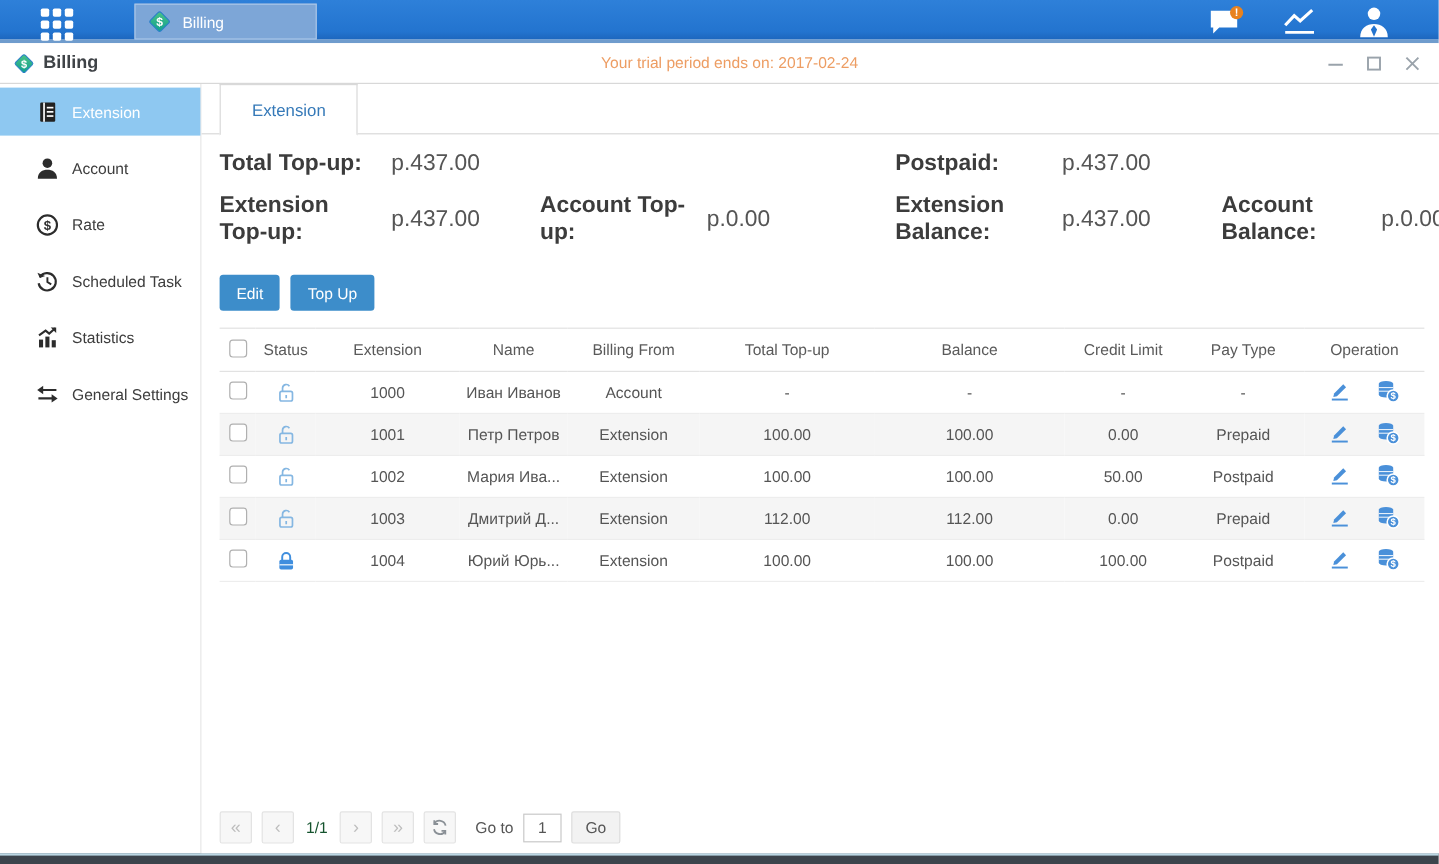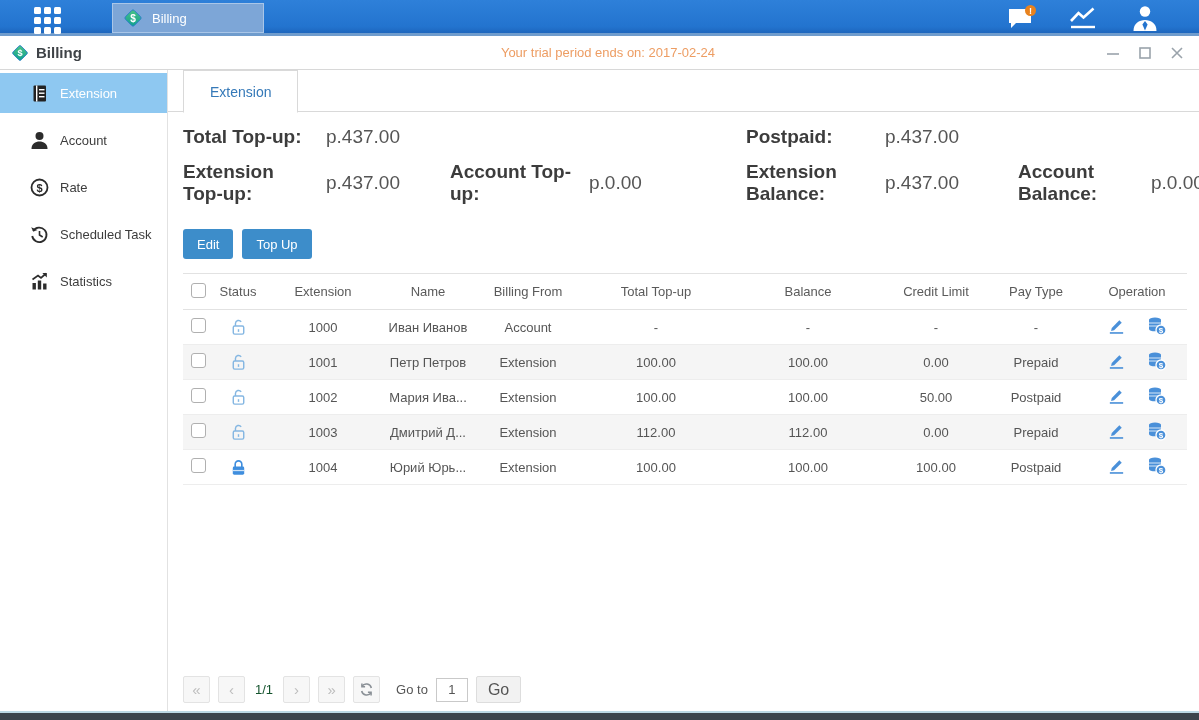--- a/index.html
+++ b/index.html
@@ -65,21 +65,21 @@
 
   .pagination { position:absolute; left:15px; right:12px; bottom:8px; display:flex; align-items:center; font-size:13px; color:#555; }
   .pg-btn { width:27px; height:27px; background:#f7f7f7; border:1px solid #e3e3e3; border-radius:2px;
             color:#bdbdbd; font-size:15px; display:flex; align-items:center; justify-content:center;
             margin-right:8px; cursor:pointer; }
   .pg-label { margin:0 10px 0 2px; color:#14532d; }
   .goto-label { margin:0 8px 0 8px; }
   .goto-input { width:32px; height:24px; border:1px solid #c9c9c9; text-align:center; font-size:13px;
                 font-family:inherit; color:#555; }
   .go-btn { height:27px; padding:0 11px; margin-left:8px; background:#f2f2f2; border:1px solid #ddd;
-            border-radius:2px; font-size:16px; color:#555; cursor:pointer; font-family:inherit; }
+            border-radius:2px; font-size:13px; color:#555; cursor:pointer; font-family:inherit; }
   .pg-right { margin-left:auto; display:flex; align-items:center; gap:12px; }
   .size-select { width:58px; height:26px; border:1px solid #c9c9c9; display:flex; align-items:center;
                  justify-content:space-between; padding:0 9px; cursor:pointer; background:#fff; }
   .size-select .tri { width:0; height:0; border-left:5px solid transparent; border-right:5px solid transparent;
                       border-top:6px solid #8aa0b8; }
 
   .bottom-strip { height:9px; border-top:2px solid #bcd8e4; background:#3c444c; }
 </style>
 </head>
 <body>
@@ -215,20 +215,31 @@
       <span class="sicon">
         <svg viewBox="0 0 19 19" width="19" height="19">
             <rect x="2.5" y="11" width="3.4" height="6.5" fill="currentColor"></rect>
             <rect x="7.8" y="8.5" width="3.4" height="9" fill="currentColor"></rect>
             <rect x="13.1" y="11.5" width="3.4" height="6" fill="currentColor"></rect>
             <path d="M2.5 7.5 L8 3.5 L11 6 L16 1.5" fill="none" stroke="currentColor" stroke-width="1.7"></path>
             <path d="M16.8 5.5 L16.8 1 L12.3 1 Z" fill="currentColor"></path>
           </svg>
       </span>
       <span>Statistics</span>
+    </div>
+    <div class="side-item item-normal">
+      <span class="sicon">
+        <svg viewBox="0 0 19 19" width="19" height="19">
+            <path d="M17 6 H5" stroke="currentColor" stroke-width="1.8"></path>
+            <path d="M6 2.5 L1 6 L6 9.5 Z" fill="currentColor"></path>
+            <path d="M2 13 H14" stroke="currentColor" stroke-width="1.8"></path>
+            <path d="M13 9.5 L18 13 L13 16.5 Z" fill="currentColor"></path>
+          </svg>
+      </span>
+      <span>General Settings</span>
     </div>
   </div>
 
   <div class="main">
     <div class="tabbar">
       <span class="tab">Extension</span>
     </div>
 
     <div class="summary">
       <span class="lab" style="grid-row:1;grid-column:1">Total Top-up:</span>

